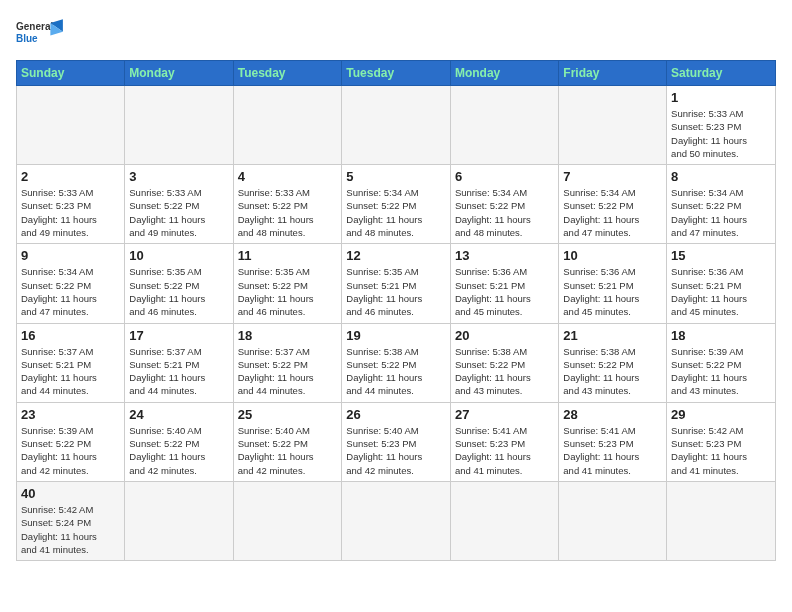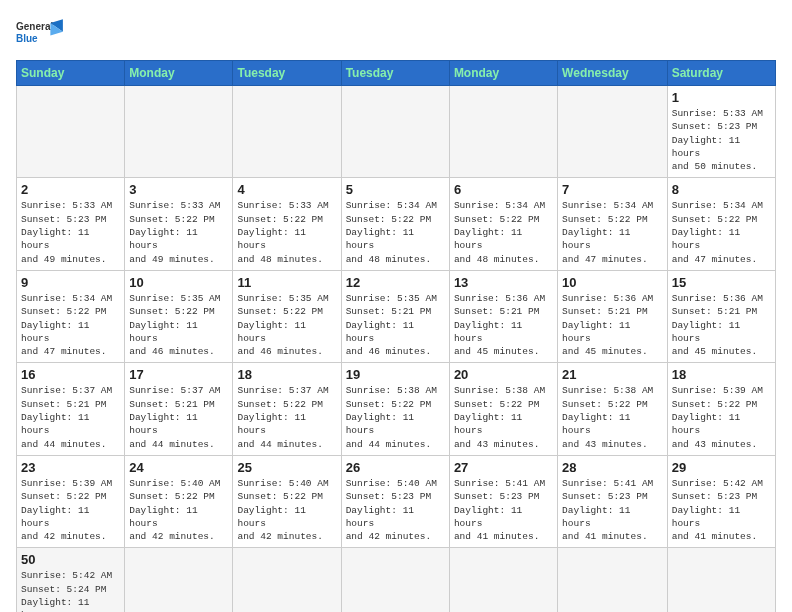--- a/index.html
+++ b/index.html
@@ -72,21 +72,20 @@
       font-size: 13px;
       font-weight: bold;
       color: #222;
       display: block;
       margin-bottom: 2px;
     }
     .day-info {
       font-size: 9.5px;
       line-height: 1.4;
       color: #333;
-      font-family: Liberation Mono, monospace;
     }
   </style>
 </head>
 <body>
 
 <div class="header-area">
   <div class="logo-area">
     <svg class="logo-icon" viewBox="0 0 80 45">
 
       <text x="0" y="20" font-family="Arial" font-size="16" font-weight="bold" fill="#333">General</text>
@@ -103,21 +102,21 @@
 </div>
 
 <table class="calendar-table">
   <thead>
     <tr id="weekday-header">
     <th>Sunday</th>
         <th>Monday</th>
         <th>Tuesday</th>
         <th>Tuesday</th>
         <th>Monday</th>
-        <th>Wednesday</th>
+        <th>Friday</th>
         <th>Saturday</th>
       </tr>
   </thead>
   <tbody id="calendar-body">
   <tr>
         <td class="empty"></td>
         <td class="empty"></td>
         <td class="empty"></td>
         <td class="empty"></td>
         <td class="empty"></td>
@@ -329,21 +328,21 @@
         <td>
           <span class="day-number">29</span>
           <div class="day-info" style="white-space: pre-line;">Sunrise: 5:42 AM
 Sunset: 5:23 PM
 Daylight: 11 hours
 and 41 minutes.</div>
         </td>
       </tr>
       <tr>
         <td class="last-row">
-          <span class="day-number">50</span>
+          <span class="day-number">40</span>
           <div class="day-info" style="white-space: pre-line;">Sunrise: 5:42 AM
 Sunset: 5:24 PM
 Daylight: 11 hours
 and 41 minutes.</div>
         </td>
         <td class="last-row"></td>
         <td class="last-row"></td>
         <td class="last-row"></td>
         <td class="last-row"></td>
         <td class="last-row"></td>

